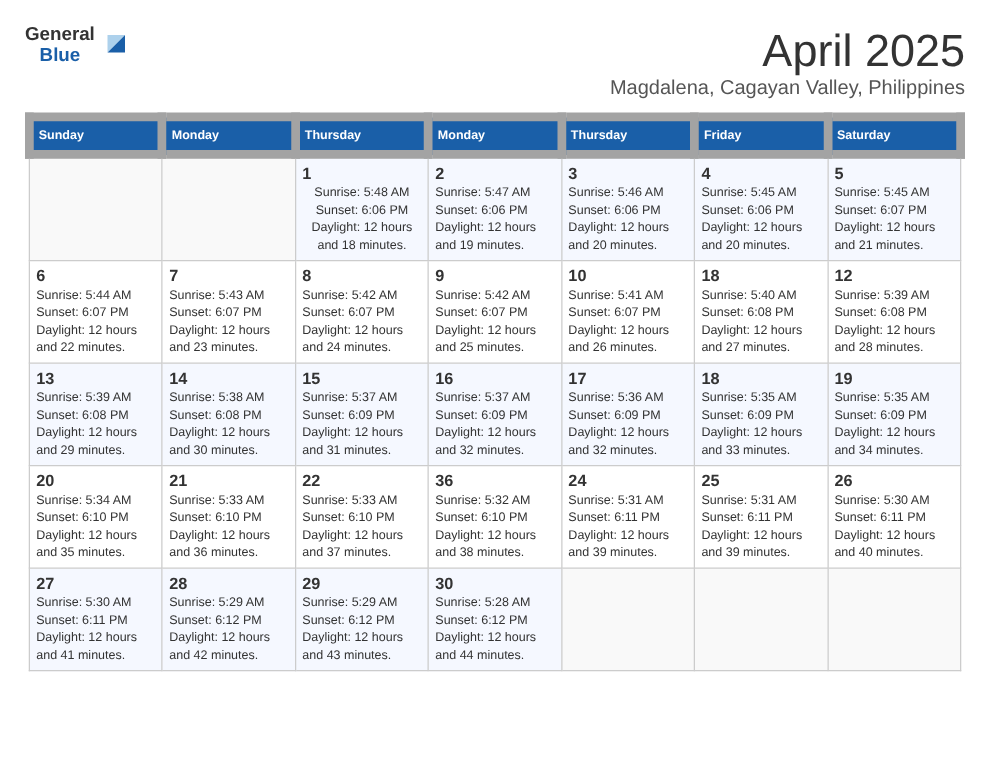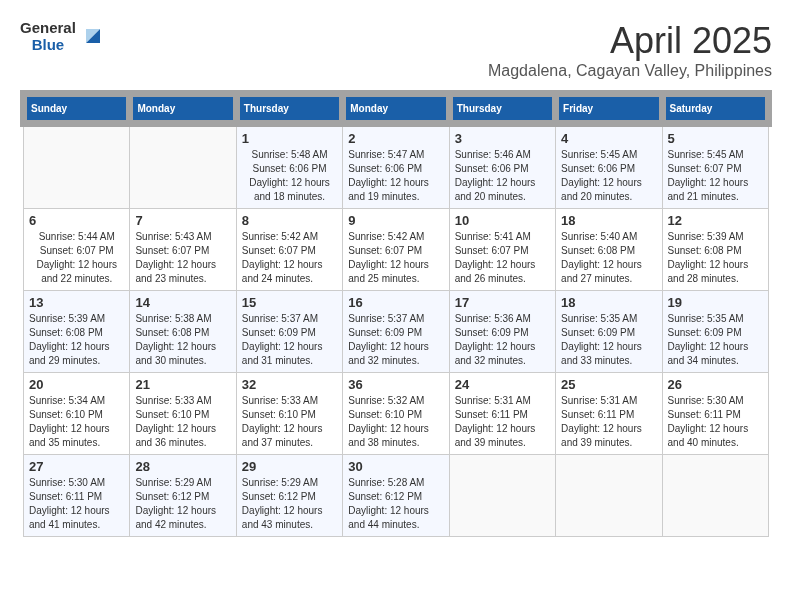--- a/index.html
+++ b/index.html
@@ -147,21 +147,21 @@
           <span class="day-num">5</span>
           <div class="day-info" style="white-space: pre-line;">Sunrise: 5:45 AM
 Sunset: 6:07 PM
 Daylight: 12 hours
 and 21 minutes.</div>
         </td>
       </tr>
       <tr>
         <td>
           <span class="day-num">6</span>
-          <div class="day-info" style="white-space: pre-line; text-align: center;">Sunrise: 5:44 AM
+          <div class="day-info" style="white-space: pre-line;">Sunrise: 5:44 AM
 Sunset: 6:07 PM
 Daylight: 12 hours
 and 22 minutes.</div>
         </td>
         <td>
           <span class="day-num">7</span>
           <div class="day-info" style="white-space: pre-line;">Sunrise: 5:43 AM
 Sunset: 6:07 PM
 Daylight: 12 hours
 and 23 minutes.</div>
@@ -262,21 +262,21 @@
 and 35 minutes.</div>
         </td>
         <td>
           <span class="day-num">21</span>
           <div class="day-info" style="white-space: pre-line;">Sunrise: 5:33 AM
 Sunset: 6:10 PM
 Daylight: 12 hours
 and 36 minutes.</div>
         </td>
         <td>
-          <span class="day-num">32</span>
+          <span class="day-num">22</span>
           <div class="day-info" style="white-space: pre-line;">Sunrise: 5:33 AM
 Sunset: 6:10 PM
 Daylight: 12 hours
 and 37 minutes.</div>
         </td>
         <td>
           <span class="day-num">36</span>
           <div class="day-info" style="white-space: pre-line;">Sunrise: 5:32 AM
 Sunset: 6:10 PM
 Daylight: 12 hours

